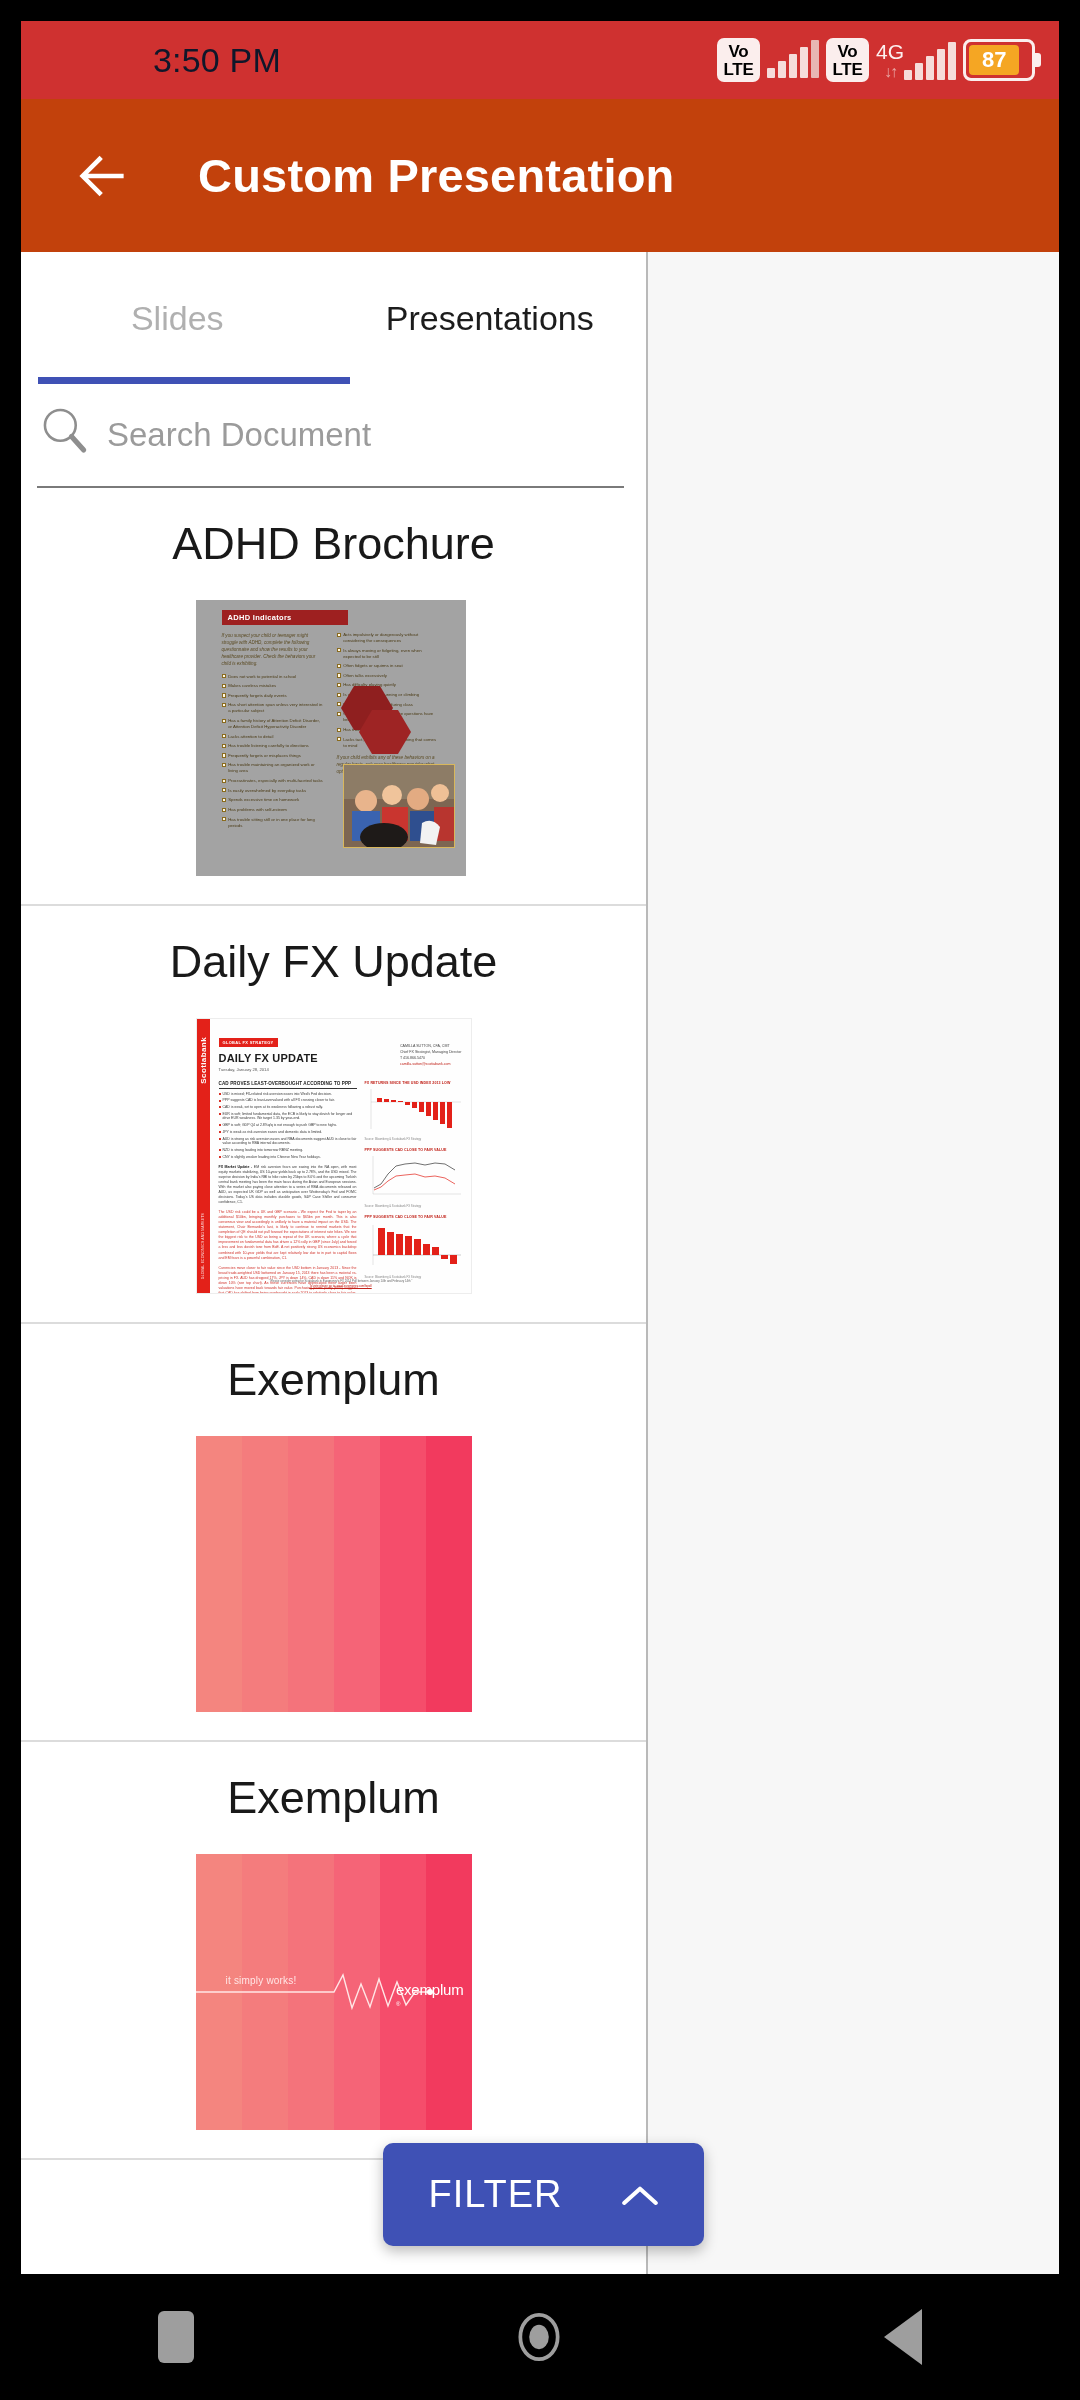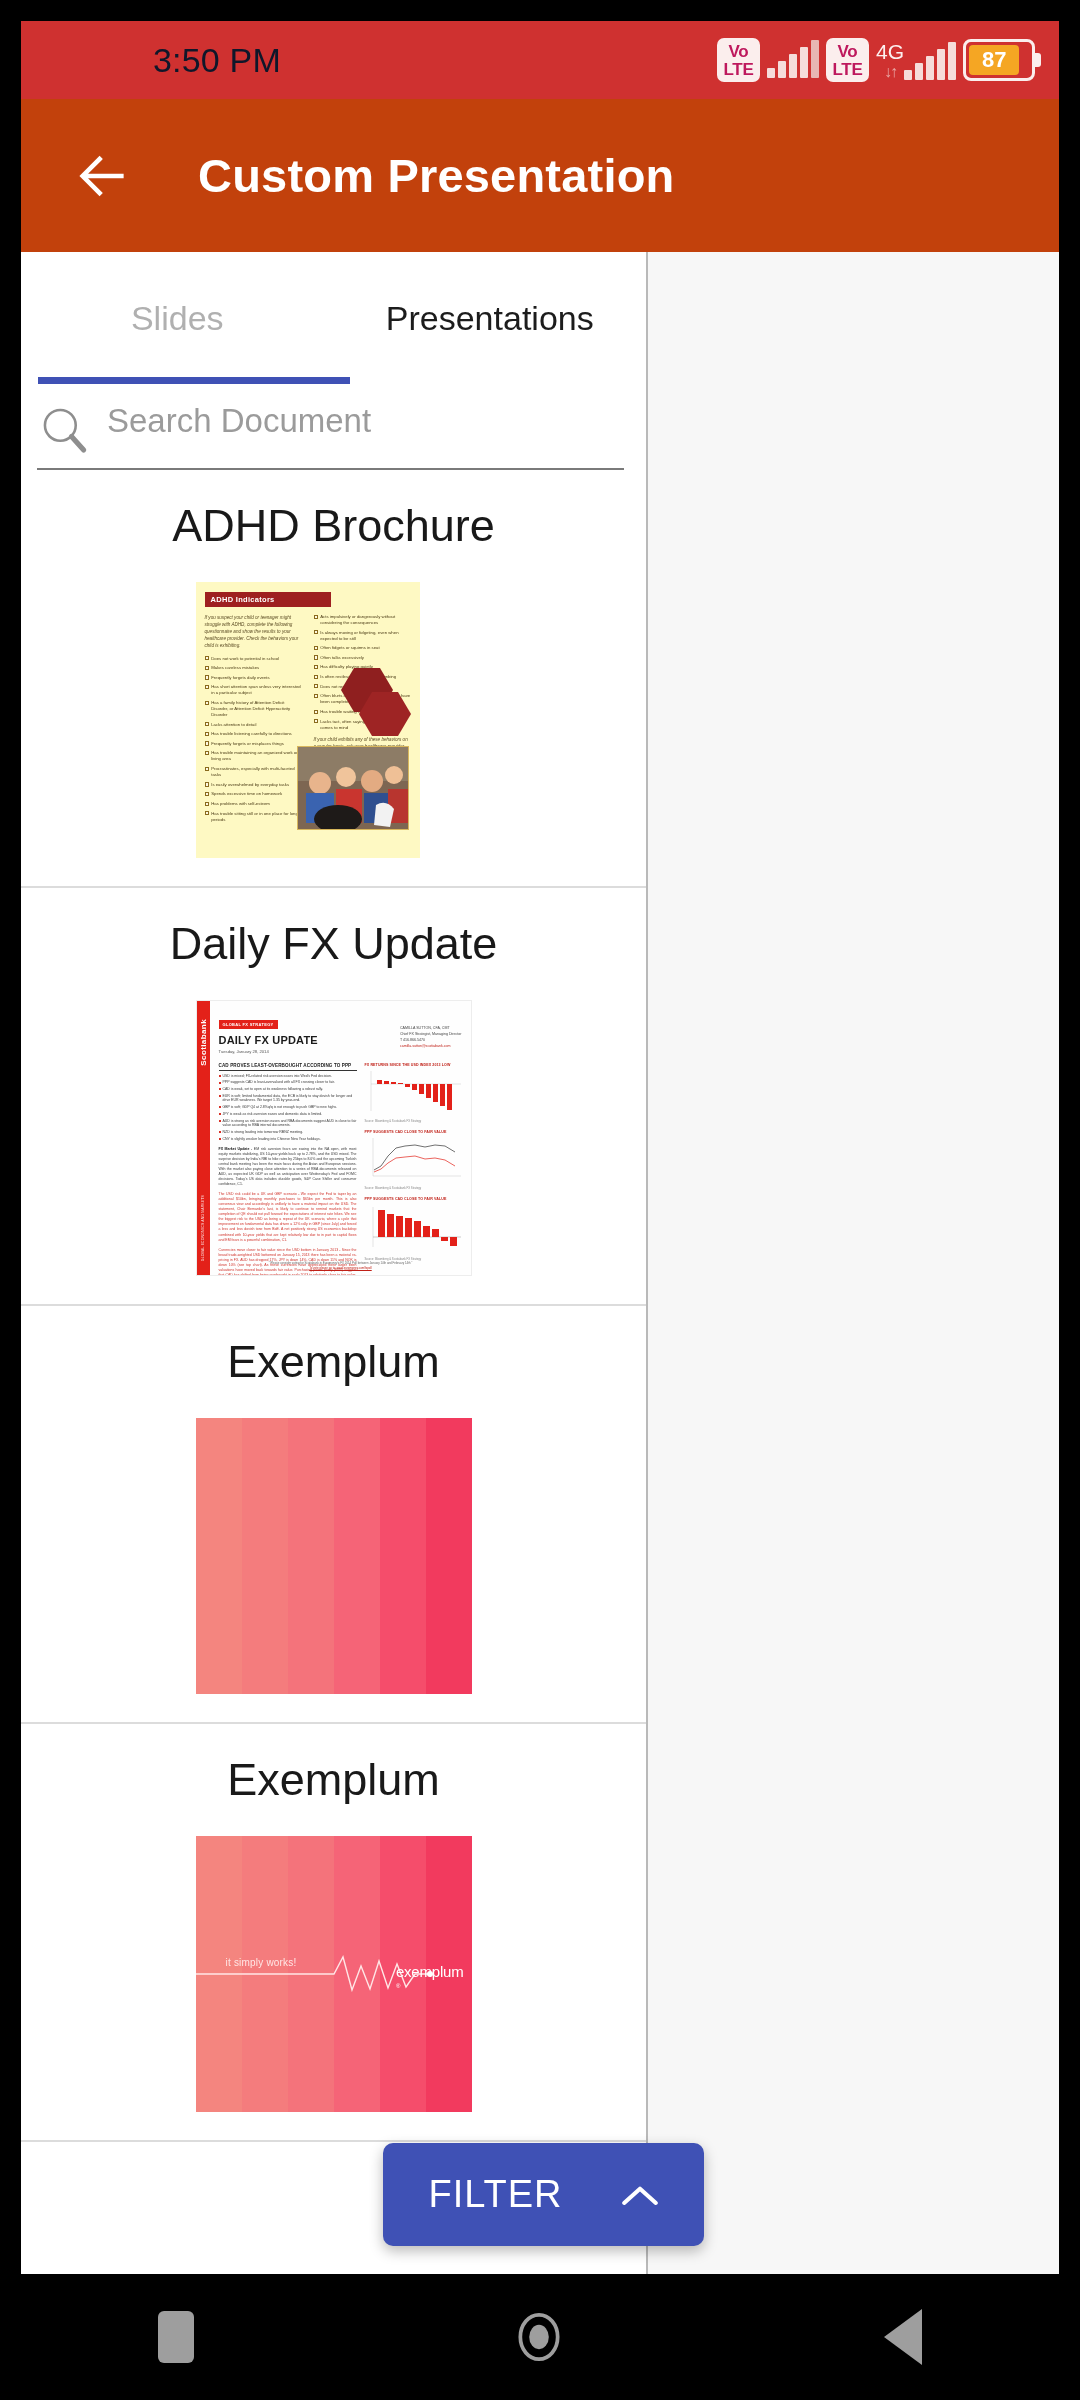--- a/index.html
+++ b/index.html
@@ -43,21 +43,21 @@
   }
   .status-right {
     margin-left: auto;
     display: flex;
     align-items: center;
     gap: 7px;
     padding-right: 6px;
   }
   .volte-badge {
     background: #fbeeed;
-    color: #be185d;
+    color: #000000;
     border-radius: 7px;
     width: 43px; height: 44px;
     display: flex; flex-direction: column;
     align-items: center; justify-content: center;
     line-height: 1;
     font-size: 17px; font-weight: 700;
     letter-spacing: -0.3px;
   }
   .volte-badge span { display: block; }
   .volte-badge .vo { font-size: 17px; }
@@ -147,23 +147,23 @@
     width: 312px; height: 7px;
     background: #3f51b5;
   }
 
   
   .search-wrap {
     flex: 0 0 auto;
     padding: 18px 22px 0 16px;
   }
   .search-row {
-    display: flex; align-items: flex-start;
+    display: flex; align-items: flex-end;
     border-bottom: 2px solid #7a7a7a;
-    padding-bottom: 10px;
+    padding-bottom: 28px;
   }
   .search-icon { width: 56px; height: 56px; flex: 0 0 auto; }
   .search-input {
     border: none; outline: none;
     font-family: "Liberation Sans", sans-serif;
     font-size: 33px;
     color: #2b2b2b;
     background: transparent;
     margin-left: 14px;
     width: 100%;
@@ -187,23 +187,23 @@
   }
   .thumb-frame {
     width: 276px;
     background: #fff;
     overflow: hidden;
     position: relative;
   }
 
   
   .adhd {
-    width: 224px; height: 276px;
-    background: #fef9c3;
-    padding: 10px 9px;
+    width: 270px; height: 276px;
+    background: #a3a3a3;
+    padding: 10px 26px;
     position: relative;
     font-size: 3.4px;
     color: #4a3a14;
     overflow: hidden;
   }
   .adhd-head {
     background: #9e2020;
     color: #fff;
     font-weight: 700;
     font-size: 7.5px;

